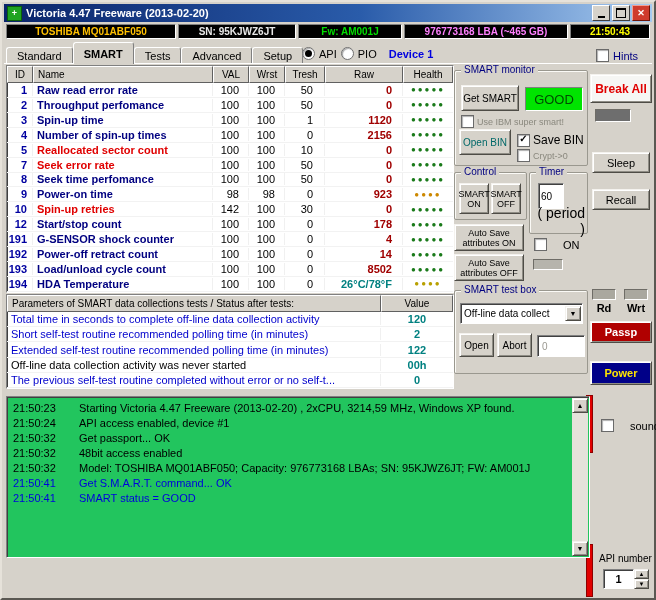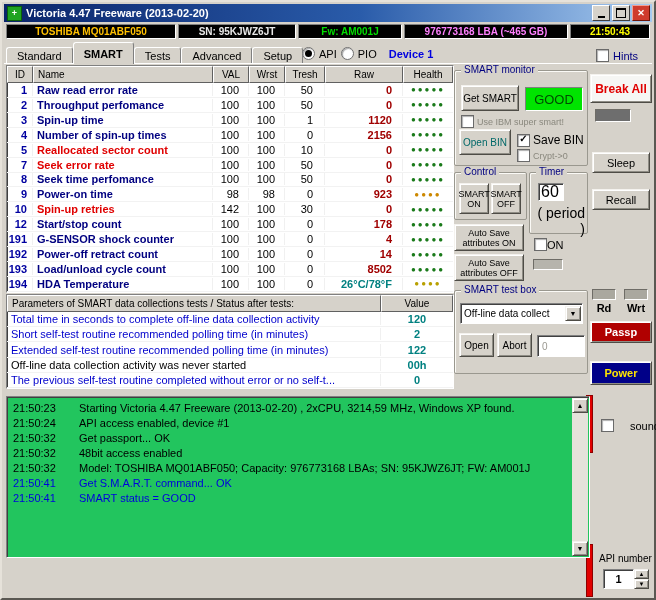--- a/index.html
+++ b/index.html
@@ -100,24 +100,24 @@
     border:1px solid;border-color:#808080 #fff #fff #808080;color:#004c00;font-weight:normal;
     display:flex;align-items:center;justify-content:center;font-size:13px}
   #ibmrow{position:absolute;left:6px;top:44px;display:flex;align-items:center;gap:3px;font-size:9px}
   #openbin{left:4px;top:58px;width:52px;height:26px;font-size:10px;color:#006868}
   #savebinrow{position:absolute;left:62px;top:62px;display:flex;align-items:center;gap:3px;font-size:12px}
   #cryptrow{position:absolute;left:62px;top:78px;display:flex;align-items:center;gap:3px;font-size:9px}
 
   
   #smarton{left:4px;top:10px;width:30px;height:31px}
   #smartoff{left:36px;top:10px;width:30px;height:31px}
-  #timerinput{position:absolute;left:8px;top:10px;width:26px;height:18px;font-size:16px;
+  #timerinput{position:absolute;left:8px;top:10px;width:26px;height:26px;font-size:10px;
     font-family:"Liberation Sans",sans-serif;padding:0 2px;box-sizing:border-box}
   #periodlbl{position:absolute;left:0;top:32px;width:55px;text-align:right;font-size:14px}
-  #onrow{position:absolute;left:532px;top:236px;display:flex;align-items:center;gap:0}
+  #onrow{position:absolute;left:532px;top:236px;display:flex;align-items:center;gap:16px}
   #timerbar{left:531px;top:257px;width:30px;height:11px;background:#b6b4ac}
 
   
   #autosaveon{left:452px;top:222px;width:70px;height:27px}
   #autosaveoff{left:452px;top:252px;width:70px;height:27px}
 
   
   #dropdown{position:absolute;left:5px;top:12px;width:121px;height:19px;display:flex;align-items:center}
   #ddtext{flex:1;padding-left:3px;font-size:10px;white-space:nowrap;overflow:hidden}
   #ddbtn{position:relative;width:16px;height:15px;margin-right:1px;font-size:7px;flex:none}

